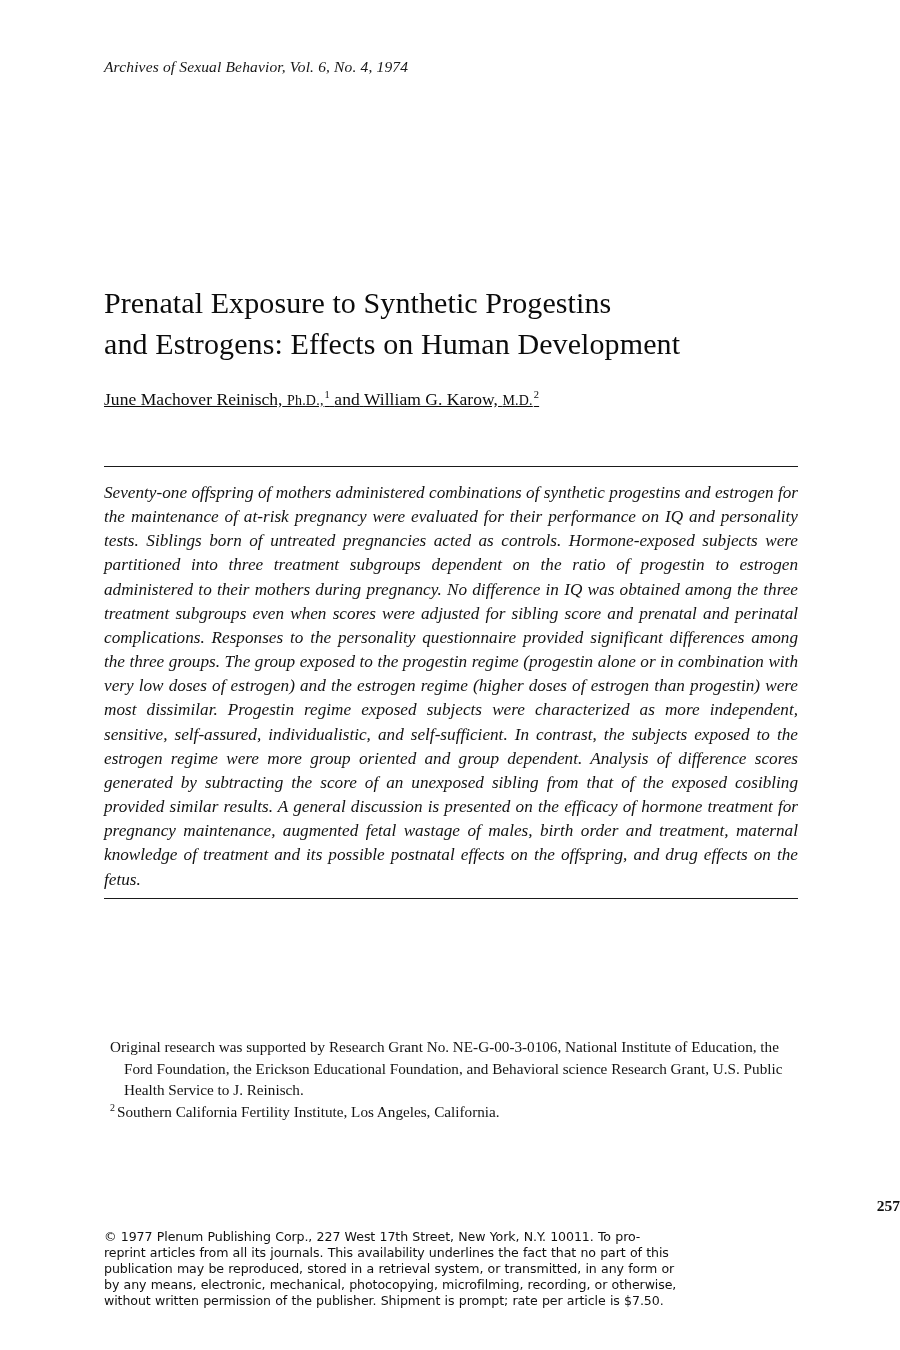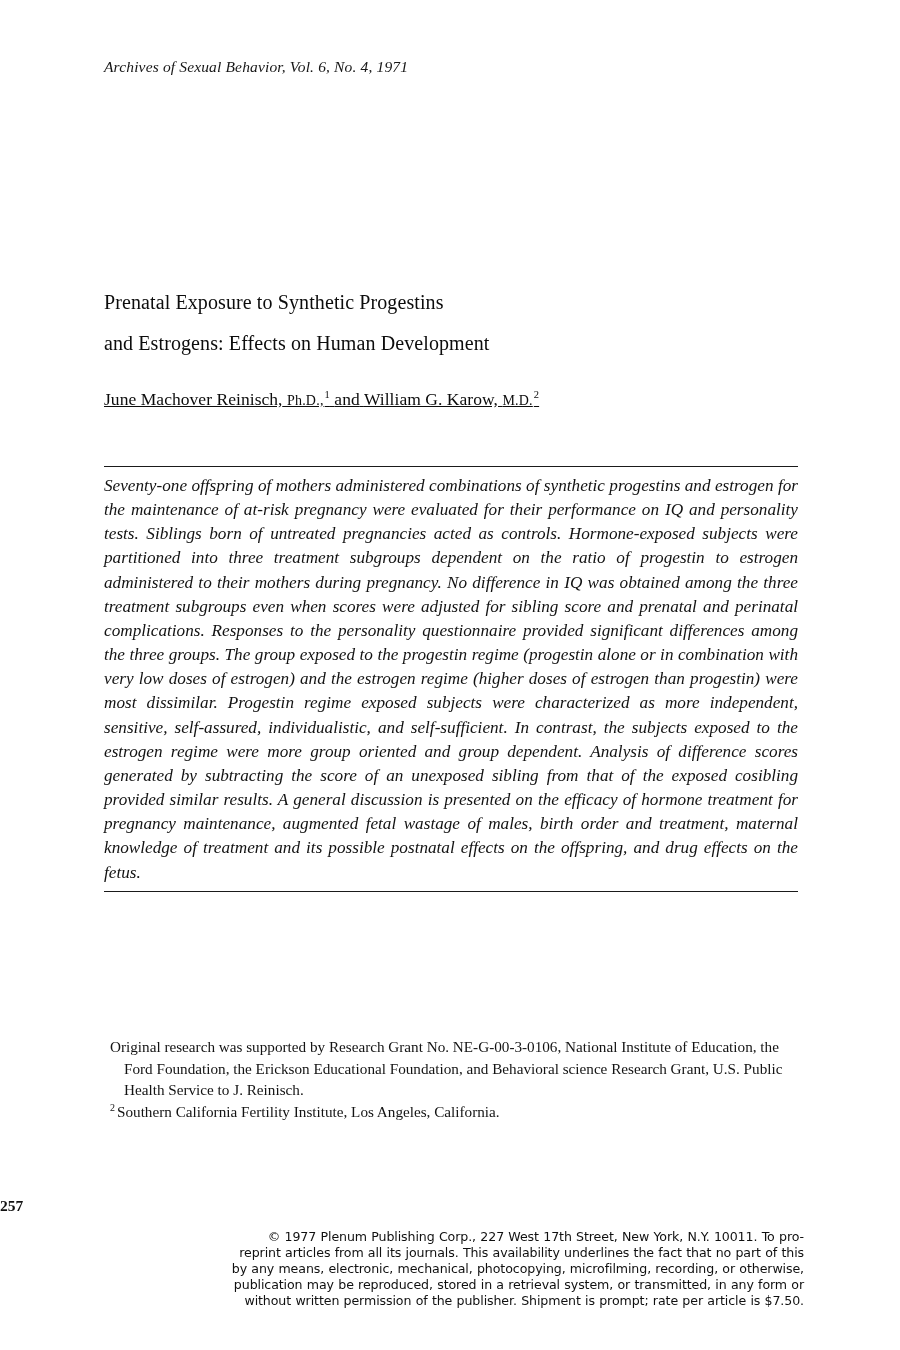--- a/index.html
+++ b/index.html
@@ -39,21 +39,21 @@
   }
 
   
   .title-block {
     position: absolute;
     left: 104px;
     top: 282px;
     width: 700px;
   }
   .title-line {
-    font-size: 20px;
+    font-size: 30px;
     line-height: 41px;
     font-weight: normal;
     letter-spacing: 0.1px;
     color: #0c0c0c;
     white-space: nowrap;
   }
 
   
   .authors {
     position: absolute;
@@ -95,21 +95,21 @@
     width: 100%;
     margin-top: 6px;
   }
   .abstract {
     font-style: italic;
     font-size: 17.2px;
     line-height: 24.15px;
     text-align: justify;
     text-justify: inter-word;
     color: #121212;
-    margin-top: 7px;
+    margin-top: 14px;
     hyphens: manual;
   }
 
   
   .keywords {
     position: absolute;
     left: 104px;
     top: 961px;
     width: 694px;
     font-size: 15.2px;
@@ -148,47 +148,47 @@
     line-height: 0;
     padding-right: 2px;
   }
 
   
   .folio {
     position: absolute;
     left: 0;
     top: 1197px;
     width: 900px;
-    text-align: left;
+    text-align: right;
     font-size: 15.5px;
     font-weight: bold;
     color: #111111;
   }
 
   
   .copyright {
     position: absolute;
     left: 104px;
     top: 1229px;
     width: 700px;
     font-family: "DejaVu Sans", "Liberation Sans", sans-serif;
     font-size: 12.6px;
     line-height: 16.1px;
     letter-spacing: -0.1px;
     color: #101010;
     word-spacing: 0.4px;
   }
-  .copyright .cline { white-space: nowrap; text-align: right; }
+  .copyright .cline { white-space: nowrap; }
 </style>
 </head>
 <body>
 
 <div class="page">
 
-  <div class="running-head">Archives of Sexual Behavior, Vol. 6, No. 4, 1971</div>
+  <div class="running-head">Archives of Sexual Behavior, Vol. 6, No. 4, 1974</div>
 
   <div class="title-block">
     <div class="title-line">Prenatal Exposure to Synthetic Progestins</div>
     <div class="title-line">and Estrogens: Effects on Human Development</div>
   </div>
 
   <div class="authors">
     <span>June Machover Reinisch,</span>
     <span class="smallcaps">Ph.D.,</span><sup>1</sup>
     <span>and</span>
@@ -206,18 +206,18 @@
   <div class="footnotes">
     <div class="fn grant">Original research was supported by Research Grant No. NE-G-00-3-0106, National Institute of Education, the Ford Foundation, the Erickson Educational Foundation, and Behavioral science Research Grant, U.S. Public Health Service to J. Reinisch.</div>
     <div class="fn numbered"><sup>2</sup><span>Southern California Fertility Institute, Los Angeles, California.</span></div>
   </div>
 
   <div class="folio">257</div>
 
   <div class="copyright">
     <div class="cline">© 1977 Plenum Publishing Corp., 227 West 17th Street, New York, N.Y. 10011. To pro-</div>
     <div class="cline">reprint articles from all its journals. This availability underlines the fact that no part of this</div>
+    <div class="cline">publication may be reproduced, stored in a retrieval system, or transmitted, in any form or</div>
     <div class="cline">by any means, electronic, mechanical, photocopying, microfilming, recording, or otherwise,</div>
-    <div class="cline">publication may be reproduced, stored in a retrieval system, or transmitted, in any form or</div>
     <div class="cline">without written permission of the publisher. Shipment is prompt; rate per article is $7.50.</div>
   </div>
 
 </div>
 
 </body></html>

